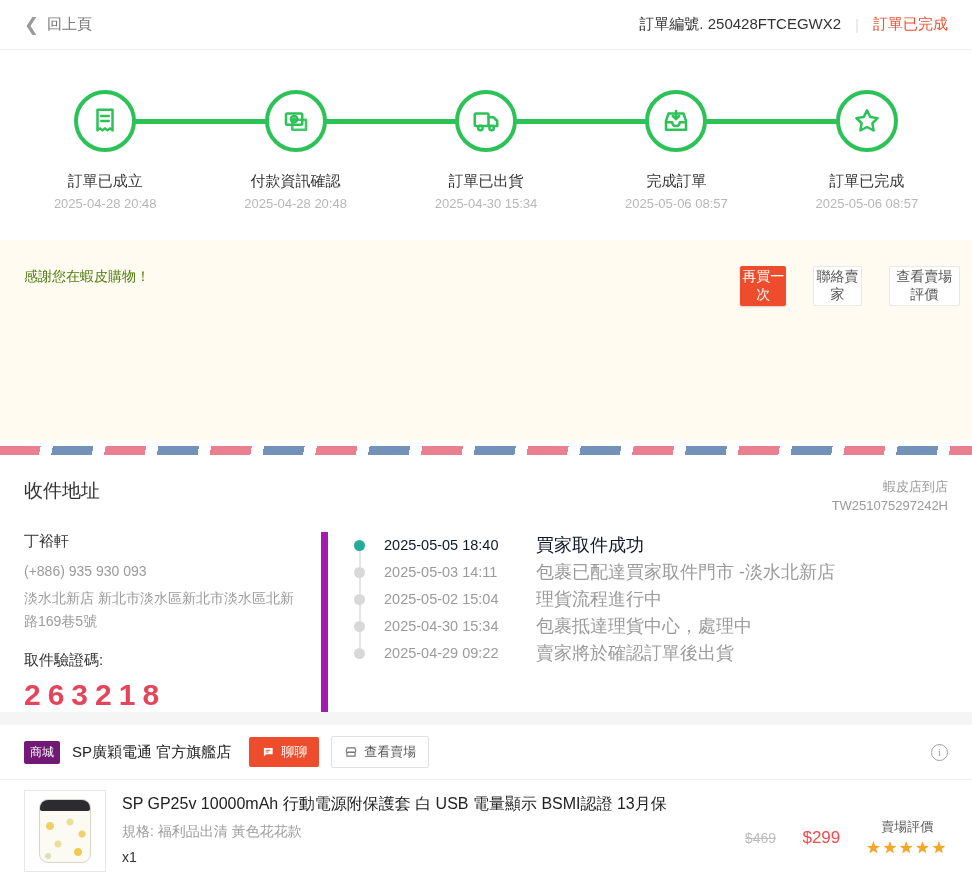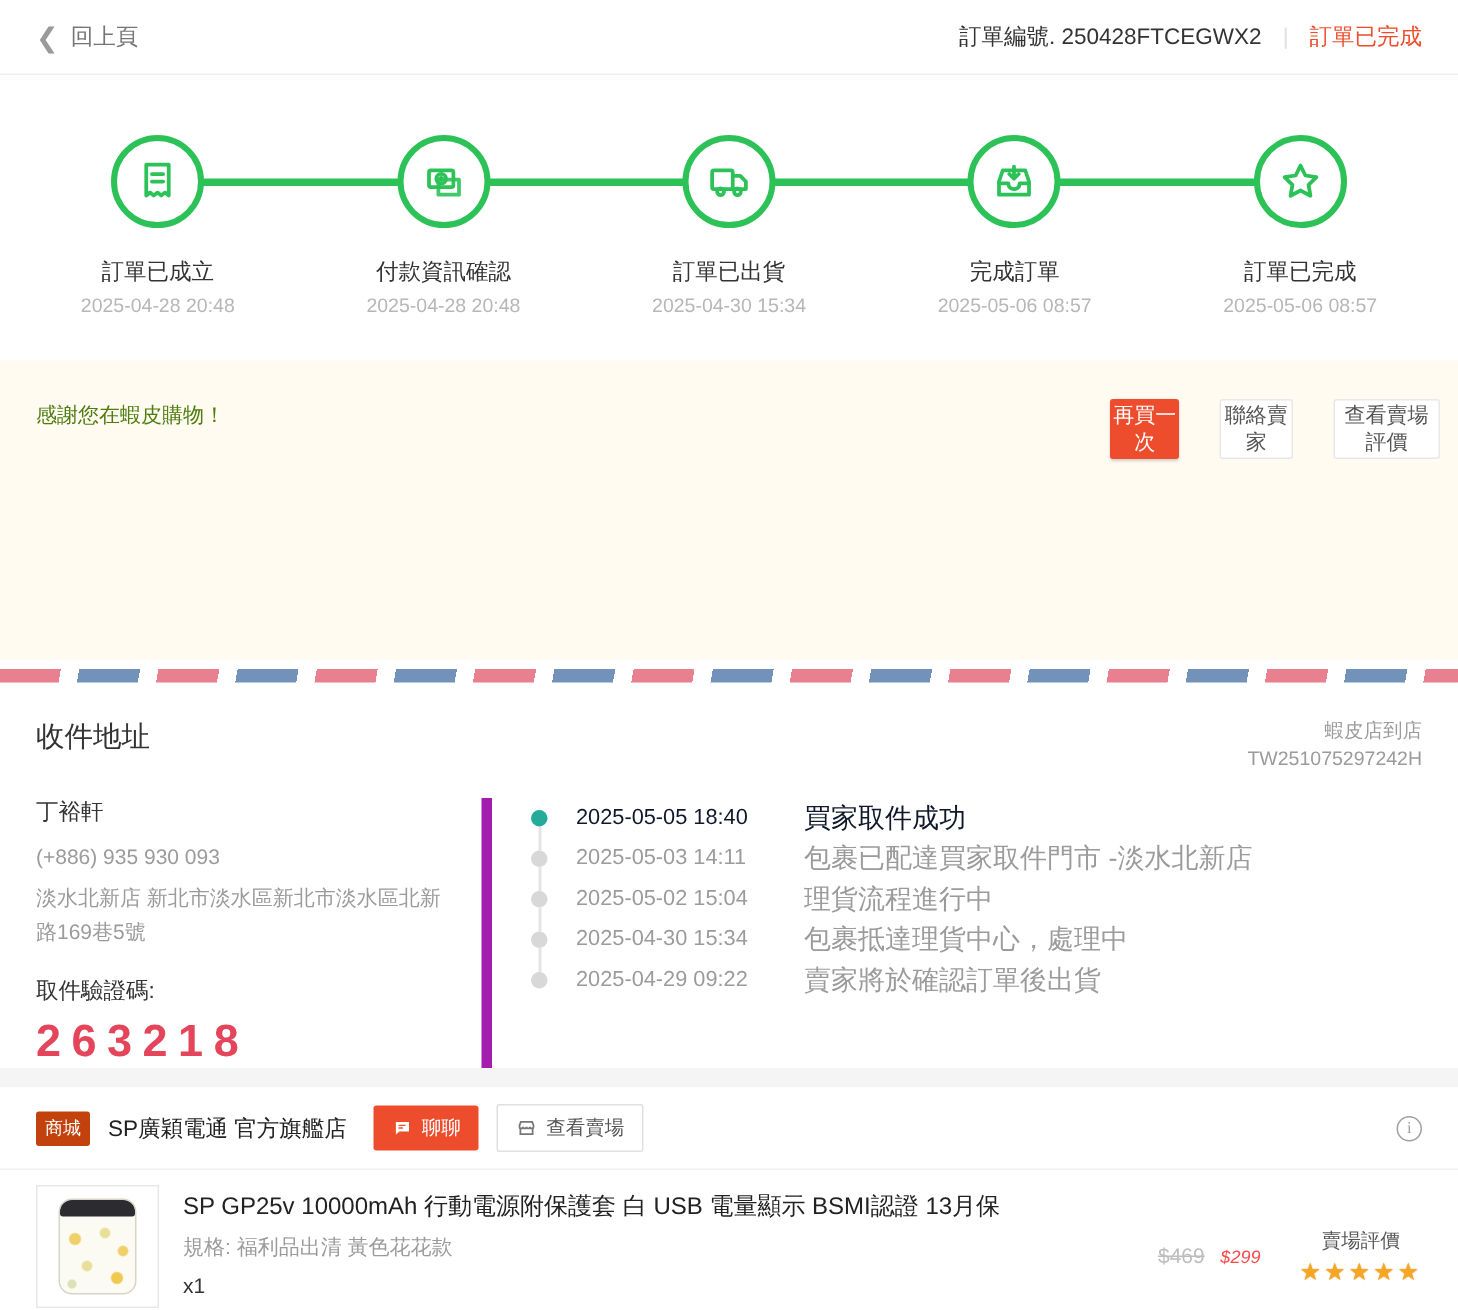--- a/index.html
+++ b/index.html
@@ -66,21 +66,21 @@
     height:16px; width:2px; background:#e4e4e4; }
   .tl-time { width:152px; font-size:14.5px; color:#9b9b9b; }
   .tl-text { font-size:18px; color:#9b9b9b; }
   .tl-row.first .tl-time, .tl-row.first .tl-text { color:#0f172a; }
 
   .section-gap { height:13px; background:#f5f5f5; }
 
   
   .shop-section { background:#fff; }
   .shop-bar { display:flex; align-items:center; gap:12px; padding:11px 24px; border-bottom:1px solid #f0f0f0; }
-  .mall-badge { background:#c2410c; color:#fff; font-size:12px; padding:3px 6px; border-radius:2px; }
+  .mall-badge { background:#701a75; color:#fff; font-size:12px; padding:3px 6px; border-radius:2px; }
   .shop-name { font-size:15px; font-weight:normal; color:#222; }
   .chat-btn { display:flex; align-items:center; gap:6px; background:#ee4d2d; color:#fff; border:none;
     font-size:13px; padding:6px 12px; border-radius:2px; cursor:pointer; font-family:inherit; margin-left:6px; }
   .chat-btn svg { width:14px; height:14px; stroke:#fff; fill:none; stroke-width:2; }
   .viewshop-btn { display:flex; align-items:center; gap:6px; background:#fff; color:#555;
     border:1px solid #e0e0e0; font-size:13px; padding:6px 12px; border-radius:2px; cursor:pointer; font-family:inherit; }
   .viewshop-btn svg { width:14px; height:14px; stroke:#777; fill:none; stroke-width:2; }
   .info-icon { margin-left:auto; width:17px; height:17px; border:1.5px solid #a0a0a0; border-radius:50%;
     color:#a0a0a0; font-size:11px; display:flex; align-items:center; justify-content:center;
     font-family:"Liberation Serif",serif; cursor:pointer; }
@@ -99,21 +99,21 @@
     background-color:#fbfaf3; }
   .powerbank::before { content:""; position:absolute; top:0; left:0; right:0; height:11px;
     background:#2b2b30; border-radius:8px 8px 2px 2px; }
   .prod-main { flex:1; padding-top:4px; }
   .prod-title { font-size:16px; color:#222; }
   .prod-spec { margin-top:8px; font-size:14px; color:#9b9b9b; }
   .prod-qty { margin-top:8px; font-size:14px; color:#333; }
   .prod-right { display:flex; align-items:center; gap:26px; padding-top:28px; }
   .price-wrap { white-space:nowrap; }
   .price-orig { font-size:14px; color:#bdbdbd; text-decoration:line-through; }
-  .price-now { font-size:12px; color:#f34b4b; margin-left:6px;font-style:italic; }
+  .price-now { font-size:17px; color:#f34b4b; margin-left:22px; }
   .rating-block { text-align:center; }
   .rating-label { font-size:13px; color:#555; }
   .rating-stars { margin-top:2px; font-size:16px; color:#f5a623; letter-spacing:2px;
     text-shadow:0 0 1px #e08c1a; }
 </style>
 </head>
 <body>
 
 <div class="topbar">
   <div class="back-link">

